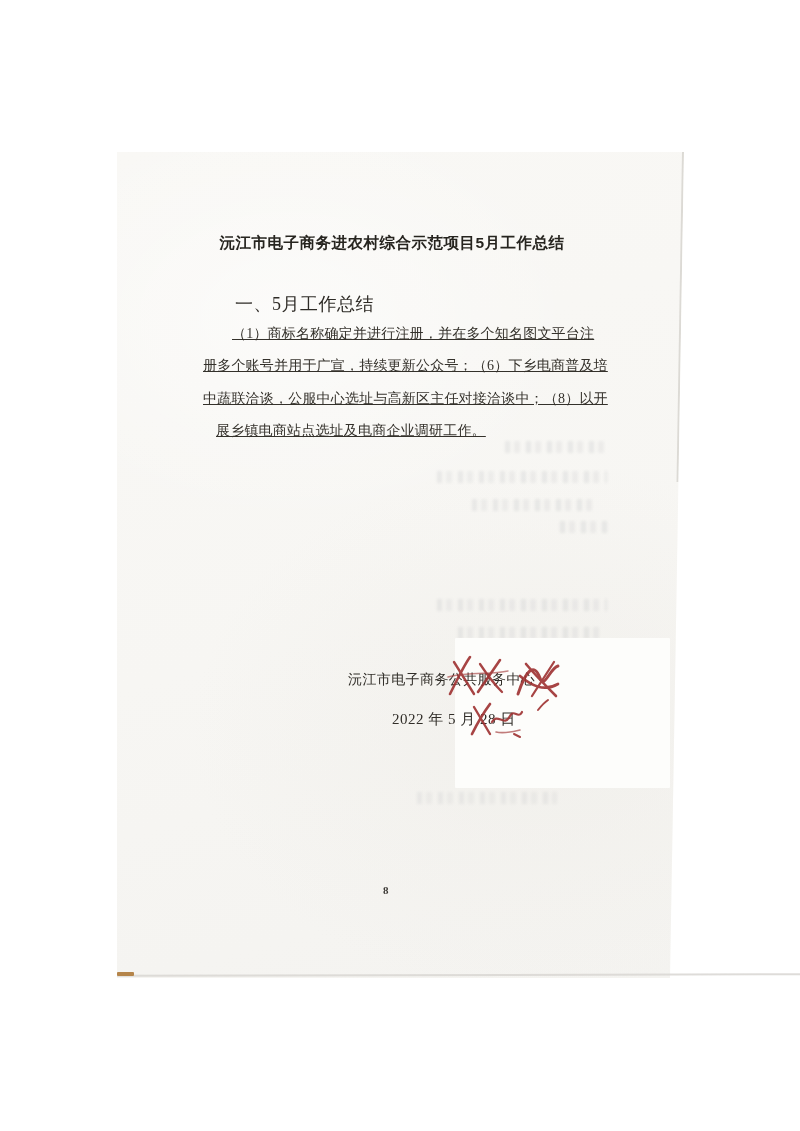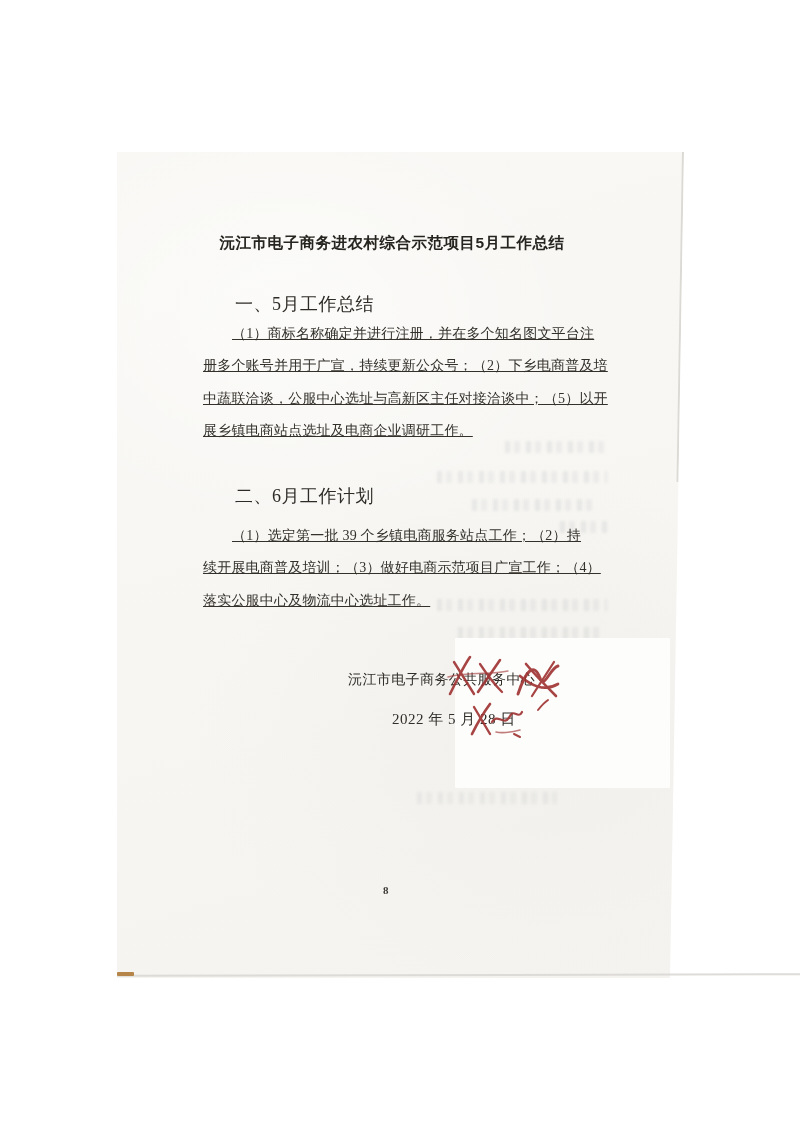--- a/index.html
+++ b/index.html
@@ -55,21 +55,21 @@
   .heading-2 { top: 334px; }
   .body-block { position: absolute; left: 86px; width: 378px; color: #34312b; font-size: 14px; text-decoration: underline; }
   .body-1 { top: 166px; }
   .body-2 { top: 368px; }
   .ln {
     height: 32.4px; line-height: 32.4px;
     text-align: justify; text-align-last: justify;
     letter-spacing: .2px; white-space: nowrap;
   }
   .ln-first { padding-left: 29px; }
-  .ln-last { text-align-last: left; white-space: normal; }
+  .ln-last { text-align-last: left; white-space: normal; margin-left: 13px; }
 
   .signature {
     position: absolute; left: 231px; top: 519px;
     font-size: 14px; letter-spacing: .4px; color: #312e29; white-space: nowrap;
   }
   .date-line {
     position: absolute; left: 275px; top: 558px;
     font-size: 15px; letter-spacing: .5px; color: #312e29; white-space: nowrap;
   }
   .page-number {
@@ -112,31 +112,25 @@
 
     <div class="white-patch"></div>
 
     <div class="doc-title">
       <div>沅江市电子商务进农村综合示范项目5月工作总结</div>
     </div>
 
     <div class="heading heading-1">一、5月工作总结</div>
     <div class="body-block body-1">
       <div class="ln ln-first">（1）商标名称确定并进行注册，并在多个知名图文平台注</div>
-      <div class="ln">册多个账号并用于广宣，持续更新公众号；（2）下乡电商普及培</div>
-      <div class="ln">中蔬联洽谈，公服中心选址与高新区主任对接洽谈中；（5）以开</div>
+      <div class="ln">册多个账号并用于广宣，持续更新公众号；（6）下乡电商普及培</div>
+      <div class="ln">中蔬联洽谈，公服中心选址与高新区主任对接洽谈中；（8）以开</div>
       <div class="ln ln-last">展乡镇电商站点选址及电商企业调研工作。</div>
     </div>
 
-    <div class="heading heading-2">二、6月工作计划</div>
-    <div class="body-block body-2">
-      <div class="ln ln-first">（1）选定第一批 39 个乡镇电商服务站点工作；（2）持</div>
-      <div class="ln">续开展电商普及培训；（3）做好电商示范项目广宣工作；（4）</div>
-      <div class="ln ln-last">落实公服中心及物流中心选址工作。</div>
-    </div>
 
     <div class="signature">沅江市电子商务公共服务中心</div>
     <div class="date-line">2022 年 5 月 28 日</div>
 
     <svg class="red-marks" width="140" height="95" viewBox="0 0 140 95" fill="none" xmlns="http://www.w3.org/2000/svg">
       <g stroke="#9e3131" stroke-linecap="round" fill="none" opacity="0.9">
 
         <path d="M20,44 C27,30 33,17 40,7" stroke-width="2.6"></path>
         <path d="M24,12 L44,44" stroke-width="2.4"></path>
 

